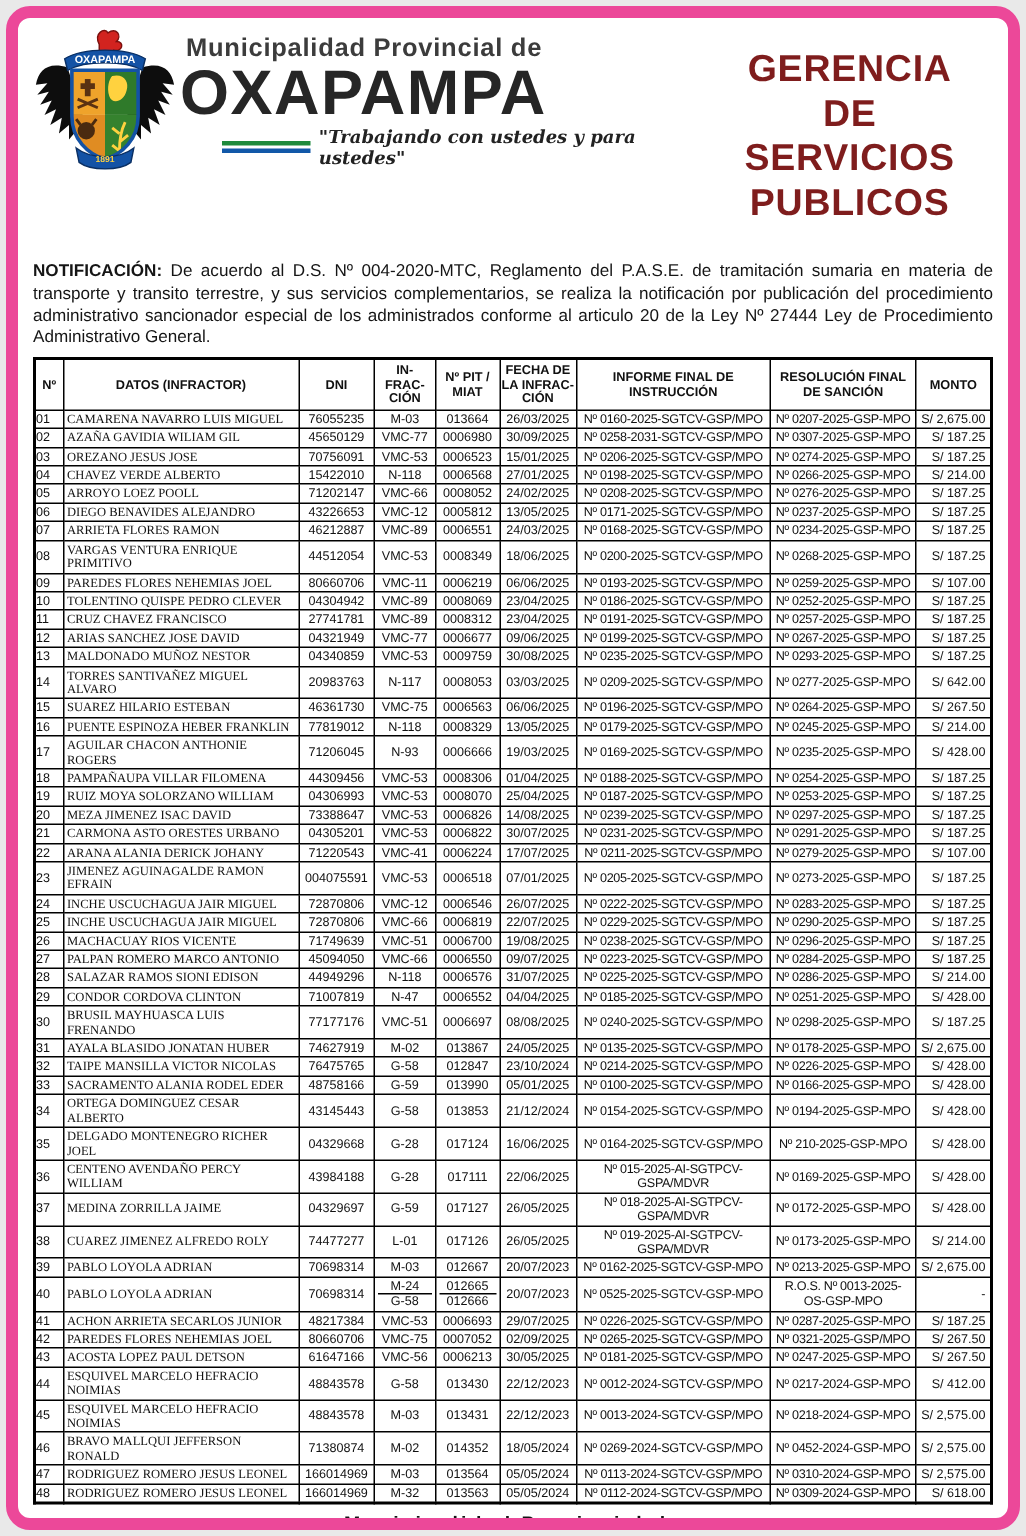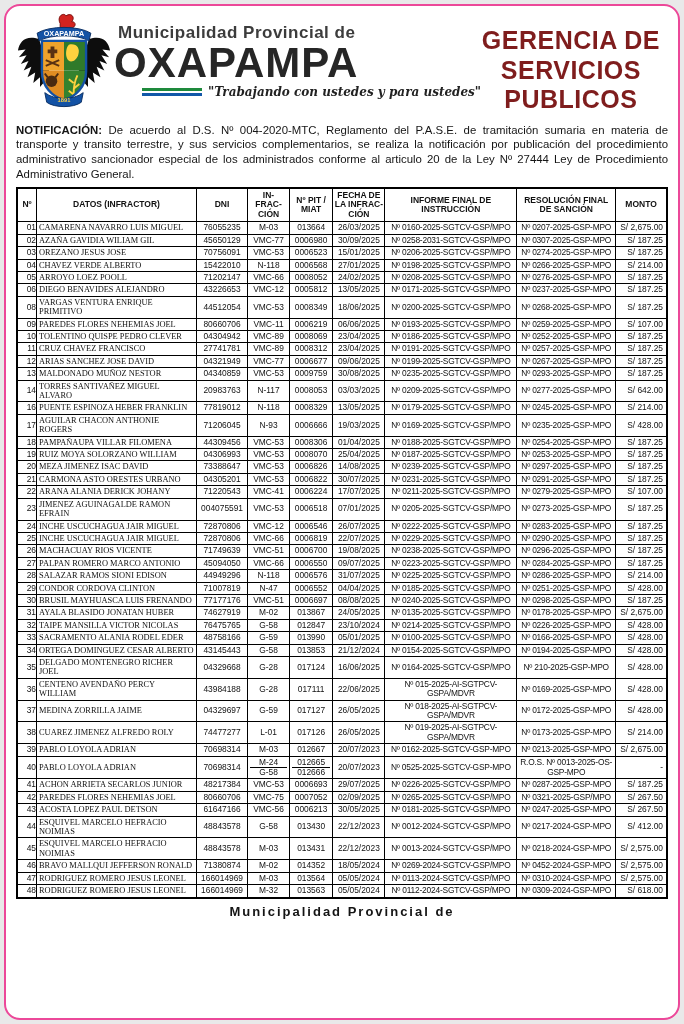--- a/index.html
+++ b/index.html
@@ -1,47 +1,47 @@
 <!DOCTYPE html>
 <html><head>
 <meta charset="utf-8">
 <style>
   html,body{margin:0;padding:0;background:#e9e9e9;}
   body{width:684px;height:1024px;position:relative;font-family:"Liberation Sans",sans-serif;color:#111;}
-  .frame{position:absolute;inset:4px;background:#fff;border:2px solid #ec4899;border-radius:16px;
+  .frame{position:absolute;inset:4px;background:#fff;border:8px solid #ec4899;border-radius:16px;
          padding:6px 10px 4px 10px;box-sizing:border-box;overflow:hidden;}
 
   
   .hdr{display:flex;justify-content:space-between;align-items:flex-start;}
   .logo{display:flex;align-items:center;gap:2px;}
   .logo svg{flex:0 0 auto;}
   .logo-text{display:flex;flex-direction:column;}
   .org-l1{font-size:17px;font-weight:600;color:#3c3c3c;letter-spacing:.5px;margin-left:4px;}
   .org-l2{font-size:42px;font-weight:800;color:#262626;letter-spacing:1px;line-height:.95;}
   .tag-row{display:flex;align-items:center;gap:6px;margin-top:3px;margin-left:28px;}
   .lines{width:60px;display:flex;flex-direction:column;gap:2px;}
   .lines .g{height:3px;background:#1e8a3c;}
   .lines .b{height:3px;background:#1258a8;}
   .tagline{font-family:"DejaVu Serif",serif;font-style:italic;font-weight:bold;font-size:12px;color:#222;}
   .big-title{text-align:center;font-weight:800;font-size:25px;line-height:1.18;white-space:pre-line;
              color:#7f1d1d;margin:14px 8px 0 0;letter-spacing:.5px;}
 
   
-  .notice{margin-top:8px;font-size:11.4px;line-height:1.3;text-align:justify;color:#151515;}
+  .notice{margin-top:24px;font-size:11.4px;line-height:1.3;text-align:justify;color:#151515;}
   .notice b{font-weight:800;}
 
   
   table{width:100%;border-collapse:collapse;table-layout:fixed;margin-top:5px;border:2px solid #000;}
   th,td{border:1px solid #000;overflow:hidden;}
   th{font-size:8.5px;font-weight:700;text-align:center;white-space:pre-line;line-height:1.12;padding:2px 0;}
   td{font-size:8.4px;line-height:1.12;padding:1px 2px;vertical-align:middle;}
   col.w-n{width:3.0%;} col.w-name{width:24.6%;} col.w-dni{width:7.9%;}
   col.w-inf{width:6.4%;} col.w-pit{width:6.7%;} col.w-fec{width:8.0%;}
   col.w-info{width:20.3%;} col.w-res{width:15.2%;} col.w-mon{width:7.9%;}
-  td.c-n{text-align:right;padding:1px 0;}
+  td.c-n{text-align:left;padding:1px 0;}
   td.c-name{text-align:left;font-family:Liberation Serif, serif;}
   td.c-dni,td.c-inf,td.c-pit,td.c-fec{text-align:center;}
   td.c-info,td.c-res{text-align:center;letter-spacing:-.2px;}
   td.c-mon{text-align:right;padding-right:3px;}
   td .sub{display:block;text-align:center;}
   td .sub + .sub{border-top:1px solid #000;}
 
   
   .stamp{margin-top:5px;text-align:center;position:relative;color:#141414;}
   .s1{font-weight:800;font-size:13px;letter-spacing:2px;}
@@ -195,20 +195,31 @@
           <td class="c-name">DIEGO BENAVIDES ALEJANDRO</td>
           <td class="c-dni">43226653</td>
           <td class="c-inf">VMC-12</td>
           <td class="c-pit">0005812</td>
           <td class="c-fec">13/05/2025</td>
           <td class="c-info">Nº 0171-2025-SGTCV-GSP/MPO</td>
           <td class="c-res">Nº 0237-2025-GSP-MPO</td>
           <td class="c-mon">S/ 187.25</td>
         </tr>
         <tr>
+          <td class="c-n">07</td>
+          <td class="c-name">ARRIETA FLORES RAMON</td>
+          <td class="c-dni">46212887</td>
+          <td class="c-inf">VMC-89</td>
+          <td class="c-pit">0006551</td>
+          <td class="c-fec">24/03/2025</td>
+          <td class="c-info">Nº 0168-2025-SGTCV-GSP/MPO</td>
+          <td class="c-res">Nº 0234-2025-GSP-MPO</td>
+          <td class="c-mon">S/ 187.25</td>
+        </tr>
+        <tr>
           <td class="c-n">08</td>
           <td class="c-name">VARGAS VENTURA ENRIQUE PRIMITIVO</td>
           <td class="c-dni">44512054</td>
           <td class="c-inf">VMC-53</td>
           <td class="c-pit">0008349</td>
           <td class="c-fec">18/06/2025</td>
           <td class="c-info">Nº 0200-2025-SGTCV-GSP/MPO</td>
           <td class="c-res">Nº 0268-2025-GSP-MPO</td>
           <td class="c-mon">S/ 187.25</td>
         </tr>
@@ -270,20 +281,31 @@
         <tr>
           <td class="c-n">14</td>
           <td class="c-name">TORRES SANTIVAÑEZ MIGUEL ALVARO</td>
           <td class="c-dni">20983763</td>
           <td class="c-inf">N-117</td>
           <td class="c-pit">0008053</td>
           <td class="c-fec">03/03/2025</td>
           <td class="c-info">Nº 0209-2025-SGTCV-GSP/MPO</td>
           <td class="c-res">Nº 0277-2025-GSP-MPO</td>
           <td class="c-mon">S/ 642.00</td>
+        </tr>
+        <tr>
+          <td class="c-n">15</td>
+          <td class="c-name">SUAREZ HILARIO ESTEBAN</td>
+          <td class="c-dni">46361730</td>
+          <td class="c-inf">VMC-75</td>
+          <td class="c-pit">0006563</td>
+          <td class="c-fec">06/06/2025</td>
+          <td class="c-info">Nº 0196-2025-SGTCV-GSP/MPO</td>
+          <td class="c-res">Nº 0264-2025-GSP-MPO</td>
+          <td class="c-mon">S/ 267.50</td>
         </tr>
         <tr>
           <td class="c-n">16</td>
           <td class="c-name">PUENTE ESPINOZA HEBER FRANKLIN</td>
           <td class="c-dni">77819012</td>
           <td class="c-inf">N-118</td>
           <td class="c-pit">0008329</td>
           <td class="c-fec">13/05/2025</td>
           <td class="c-info">Nº 0179-2025-SGTCV-GSP/MPO</td>
           <td class="c-res">Nº 0245-2025-GSP-MPO</td>

